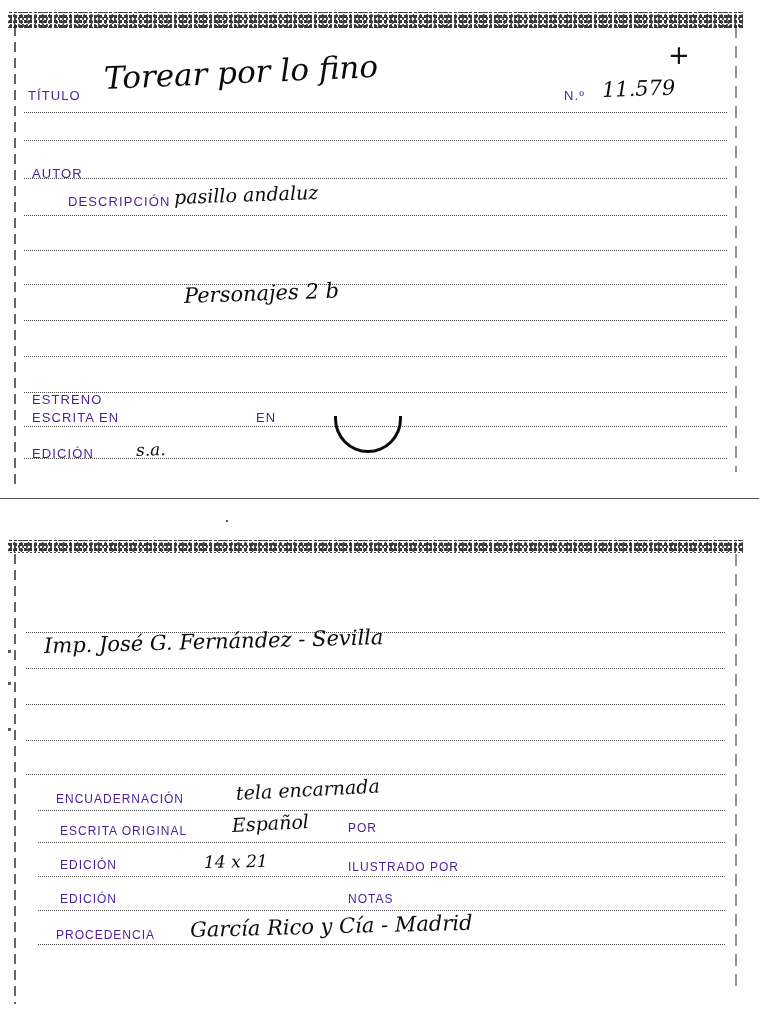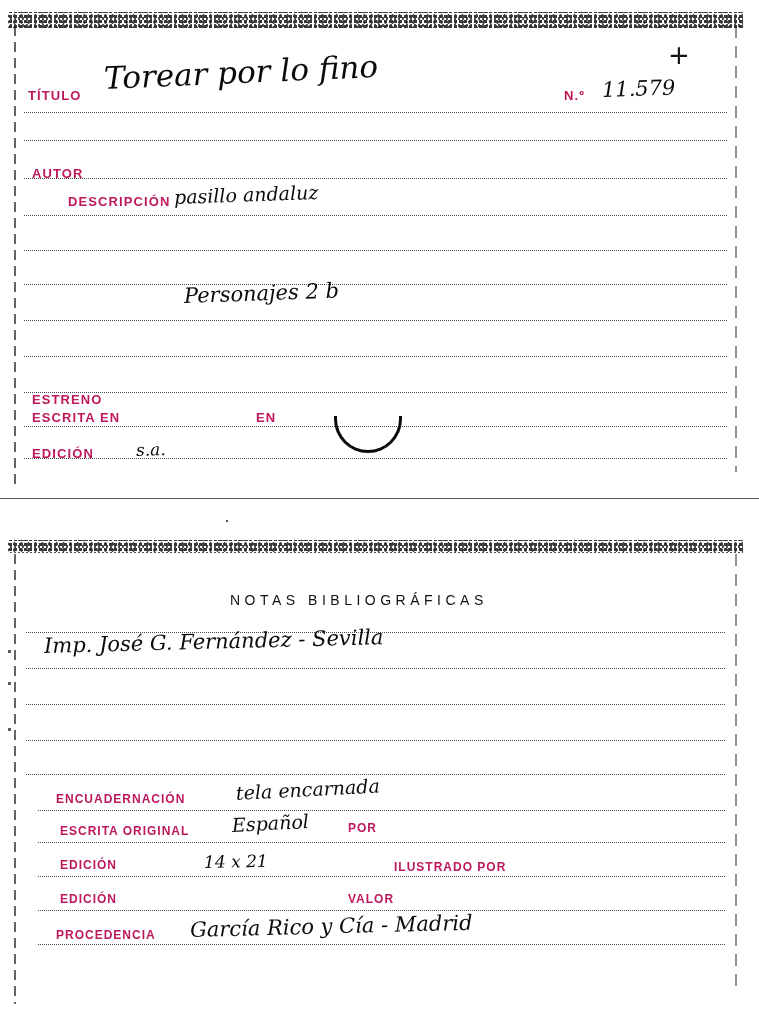--- a/index.html
+++ b/index.html
@@ -75,24 +75,23 @@
     height: 0;
     border-top: 1px dotted #2a2a2a;
     opacity: .85;
   }
 
   
   .label {
     position: absolute;
     font-size: 13px;
     letter-spacing: 1.1px;
-    color: #be185d;
+    color: #4c1d95;
     white-space: nowrap;
     font-family: "Liberation Sans", sans-serif;
-    font-weight: bold;
   }
   .label.small { font-size: 12px; letter-spacing: 1px; }
 
   .section-title {
     position: absolute;
     font-size: 14px;
     letter-spacing: 4.5px;
     color: #111;
     white-space: nowrap;
   }
@@ -223,35 +222,34 @@
     <div class="rule" style="left:18px; right:18px; top:128px;"></div>
     <div class="rule" style="left:18px; right:18px; top:164px;"></div>
     <div class="rule" style="left:18px; right:18px; top:200px;"></div>
     <div class="rule" style="left:18px; right:18px; top:234px;"></div>
     <div class="rule" style="left:30px; right:18px; top:270px;"></div>
     <div class="rule" style="left:30px; right:18px; top:302px;"></div>
     <div class="rule" style="left:30px; right:18px; top:336px;"></div>
     <div class="rule" style="left:30px; right:18px; top:370px;"></div>
     <div class="rule" style="left:30px; right:18px; top:404px;"></div>
 
-    <div class="section-title" style="left:222px; top:52px;">NOTAS BIBLIOGRÁFICAS</div>
 
     <div class="hand h2" style="left:36px; top:94px; transform: rotate(-1.5deg);">Imp. José G. Fernández - Sevilla</div>
 
     <div class="label small" style="left:48px; top:252px;">ENCUADERNACIÓN</div>
     <div class="hand h3" style="left:228px; top:242px; transform: rotate(-3deg);">tela encarnada</div>
 
     <div class="label small" style="left:52px; top:284px;">ESCRITA ORIGINAL</div>
     <div class="hand h3" style="left:224px; top:274px; transform: rotate(-3deg);">Español</div>
     <div class="label small" style="left:340px; top:281px;">POR</div>
 
     <div class="label small" style="left:52px; top:318px;">EDICIÓN</div>
     <div class="hand h4" style="left:196px; top:312px; transform: rotate(-1deg);">14 x 21</div>
-    <div class="label small" style="left:340px; top:320px;margin-left:46px;">ILUSTRADO POR</div>
+    <div class="label small" style="left:340px; top:320px;">ILUSTRADO POR</div>
 
     <div class="label small" style="left:52px; top:352px;">EDICIÓN</div>
-    <div class="label small" style="left:340px; top:352px;">VALOR</div>
+    <div class="label small" style="left:340px; top:352px;">NOTAS</div>
 
     <div class="label small" style="left:48px; top:388px;">PROCEDENCIA</div>
     <div class="hand h2" style="left:182px; top:378px; transform: rotate(-1.5deg);">García Rico y Cía - Madrid</div>
   </div>
 
 </div>
 
 </body></html>

